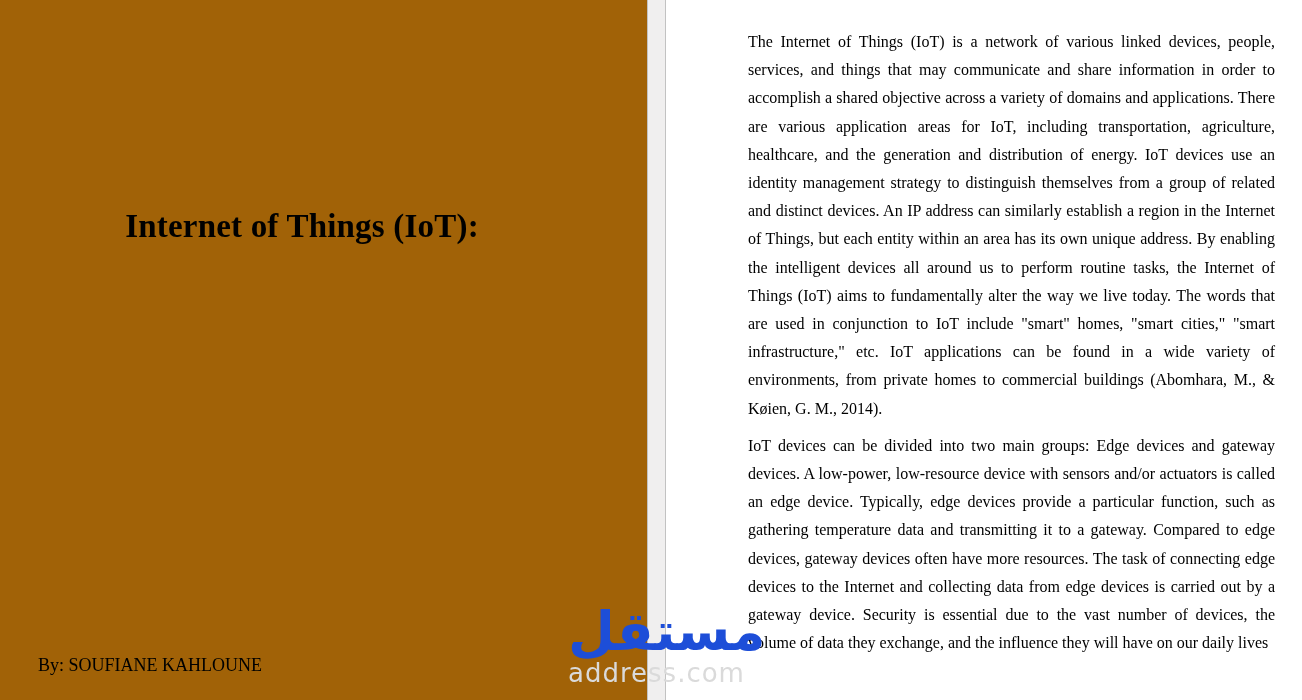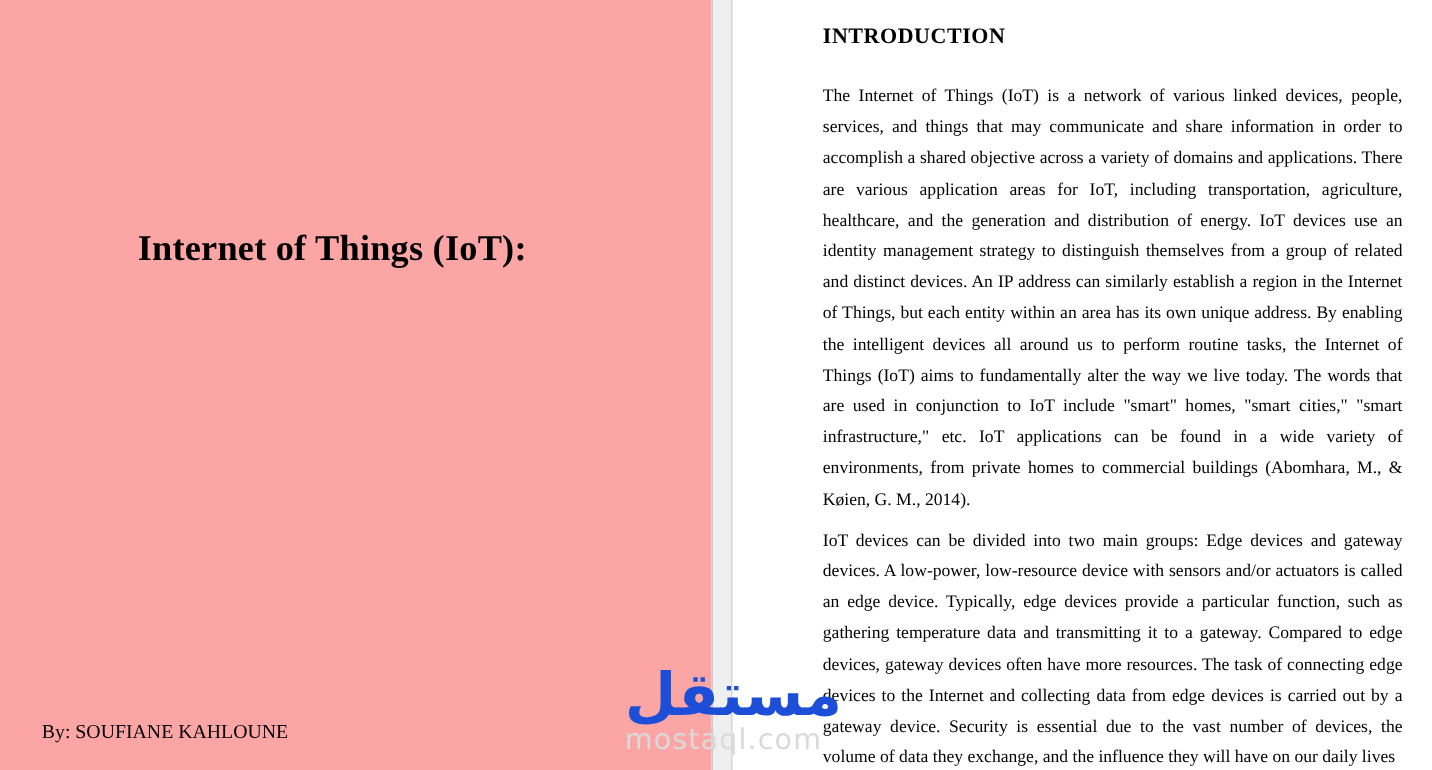--- a/index.html
+++ b/index.html
@@ -16,21 +16,21 @@
     position: relative;
     width: 1302px;
     height: 700px;
     background: #ffffff;
   }
   
   .page-left {
     position: absolute;
     left: 0; top: 0;
     width: 647px; height: 700px;
-    background: #fca5a5;
+    background: #a16207;
   }
   .doc-title {
     position: absolute;
     left: 0; top: 202px;
     width: 604px;
     text-align: center;
     font-weight: bold;
     font-size: 33px;
     line-height: 48px;
     letter-spacing: 0.2px;
@@ -110,24 +110,23 @@
     <div class="doc-title">
       <div>Internet of Things (IoT):</div>
     </div>
     <div class="byline">By: SOUFIANE KAHLOUNE</div>
   </div>
 
   <div class="page-divider"></div>
 
   <div class="page-right">
     <div class="page-right-content">
-      <h2 class="section-heading">INTRODUCTION</h2>
       <p class="body-para first">The Internet of Things (IoT) is a network of various linked devices, people, services, and things that may communicate and share information in order to accomplish a shared objective across a variety of domains and applications. There are various application areas for IoT, including transportation, agriculture, healthcare, and the generation and distribution of energy. IoT devices use an identity management strategy to distinguish themselves from a group of related and distinct devices. An IP address can similarly establish a region in the Internet of Things, but each entity within an area has its own unique address. By enabling the intelligent devices all around us to perform routine tasks, the Internet of Things (IoT) aims to fundamentally alter the way we live today. The words that are used in conjunction to IoT include "smart" homes, "smart cities," "smart infrastructure," etc. IoT applications can be found in a wide variety of environments, from private homes to commercial buildings (Abomhara, M., &amp; Køien, G. M., 2014).</p>
       <p class="body-para second">IoT devices can be divided into two main groups: Edge devices and gateway devices. A low-power, low-resource device with sensors and/or actuators is called an edge device. Typically, edge devices provide a particular function, such as gathering temperature data and transmitting it to a gateway. Compared to edge devices, gateway devices often have more resources. The task of connecting edge devices to the Internet and collecting data from edge devices is carried out by a gateway device. Security is essential due to the vast number of devices, the volume of data they exchange, and the influence they will have on our daily lives</p>
     </div>
   </div>
 
   <div class="watermark">
     <div class="watermark-logo">مستقل</div>
-    <div class="watermark-url">mostaql.com</div>
+    <div class="watermark-url">address.com</div>
   </div>
 
 </div>
 
 </body></html>

